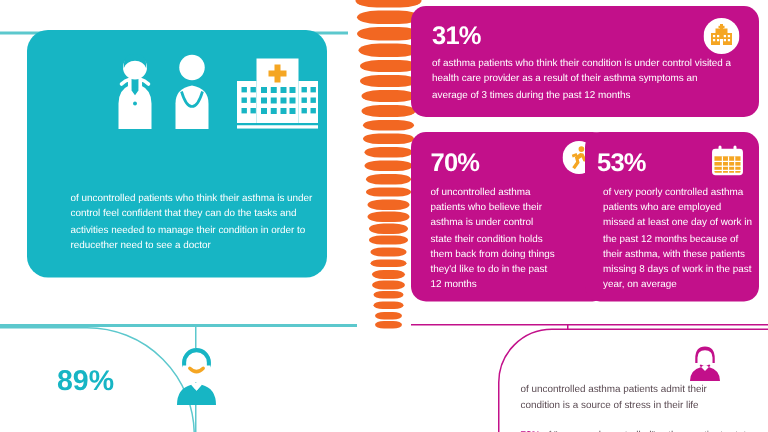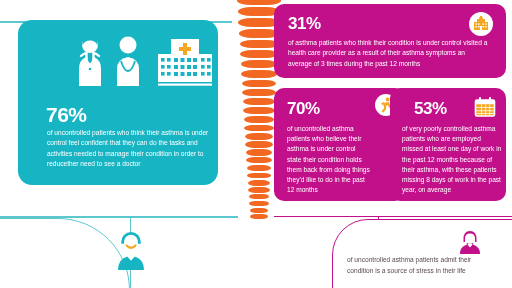--- a/index.html
+++ b/index.html
@@ -62,21 +62,21 @@
   }
   #card-70 .pct{position:absolute;left:13px;top:12px;font-size:17px;}
   #card-70 .body{position:absolute;left:13px;top:36px;width:84px;font-size:6.6px;line-height:10.2px;}
   #card-70 .badge{position:absolute;right:8px;top:6px;}
 
   
   #card-53{
     left:390px;top:88px;width:116px;height:113px;
     border-radius:10px;
   }
-  #card-53 .pct{position:absolute;left:24px;top:12px;font-size:17px;}
+  #card-53 .pct{position:absolute;left:8px;top:12px;font-size:17px;}
   #card-53 .body{position:absolute;left:12px;top:36px;width:100px;font-size:6.6px;line-height:10.2px;}
   #card-53 .badge{position:absolute;right:9px;top:7px;}
 
   
   #card-56{
     left:332px;top:219px;width:190px;height:84px;
     border:1px solid #c2108a;
     border-radius:36px 0 0 0;
     background:#ffffff;
   }
@@ -109,20 +109,21 @@
 
 <div class="stage">
 
   <div class="conn" style="left:0px;top:21px;width:232px;height:1.5px;"></div>
   <div class="conn" style="left:0px;top:216px;width:238px;height:1.5px;"></div>
   <div class="conn-magenta" style="left:274px;top:216px;width:238px;height:1px;"></div>
   <div class="vdiv" style="left:130px;top:216px;height:72px;"></div>
   <div class="vdiv-m" style="left:378px;top:216px;height:72px;"></div>
 
   <div class="card" id="card-89"></div>
+  <div id="lbl-89">89%</div>
   <div id="icon-89">
     <svg width="42" height="42" viewBox="0 0 42 42">
       <circle cx="21" cy="14" r="9.5" fill="#17b5c4"></circle>
       <path d="M12 13 a9 9 0 0 1 18 0 v5 a9 9 0 0 1 -18 0 z" fill="#ffffff"></path>
       <path d="M11.5 13.5 a9.5 9.5 0 0 1 19 0 v2.2 h-2.6 v-2 a6.9 6.9 0 0 0 -13.8 0 v2 h-2.6 z" fill="#17b5c4"></path>
       <path d="M16.5 17.5 q4.5 4.5 9 0" stroke="#f5a623" stroke-width="2.2" fill="none" stroke-linecap="round"></path>
       <path d="M8 42 q0 -11 9.5 -13.5 l3.5 4 l3.5 -4 Q34 31 34 42 z" fill="#17b5c4"></path>
       <path d="M17.5 28.5 l3.5 4 l3.5 -4 l-1.8 -1.2 h-3.4 z" fill="#ffffff"></path>
     </svg>
   </div>
@@ -197,21 +198,20 @@
         <rect x="102" y="31" width="4" height="4" fill="#17b5c4"></rect>
         <rect x="108.5" y="31" width="4" height="4" fill="#17b5c4"></rect>
         <rect x="115" y="31" width="4" height="4" fill="#17b5c4"></rect>
         <rect x="121" y="31" width="4" height="4" fill="#17b5c4"></rect>
         <rect x="102" y="38" width="4" height="4" fill="#17b5c4"></rect>
         <rect x="108.5" y="38" width="4" height="4" fill="#17b5c4"></rect>
         <rect x="115" y="38" width="4" height="4" fill="#17b5c4"></rect>
         <rect x="121" y="38" width="4" height="4" fill="#17b5c4"></rect>
       </svg>
     </div>
-    <div class="pct">76%</div>
     <div class="body">of uncontrolled patients who think their asthma is under control feel confident that they can do the tasks and activities needed to manage their condition in order to reducether need to see a doctor</div>
   </div>
 
   <div class="card magenta" id="card-64">
     <div class="pct">31%</div>
     <div class="body">of asthma patients who think their condition is under control visited a health care provider as a result of their asthma symptoms an average of 3 times during the past 12 months</div>
     <div class="badge">
       <svg width="24" height="24" viewBox="0 0 24 24">
         <circle cx="12" cy="12" r="12" fill="#ffffff"></circle>
         <path d="M5 18 v-8 h3 v-3 h8 v3 h3 v8 z" fill="#f5a623"></path>

